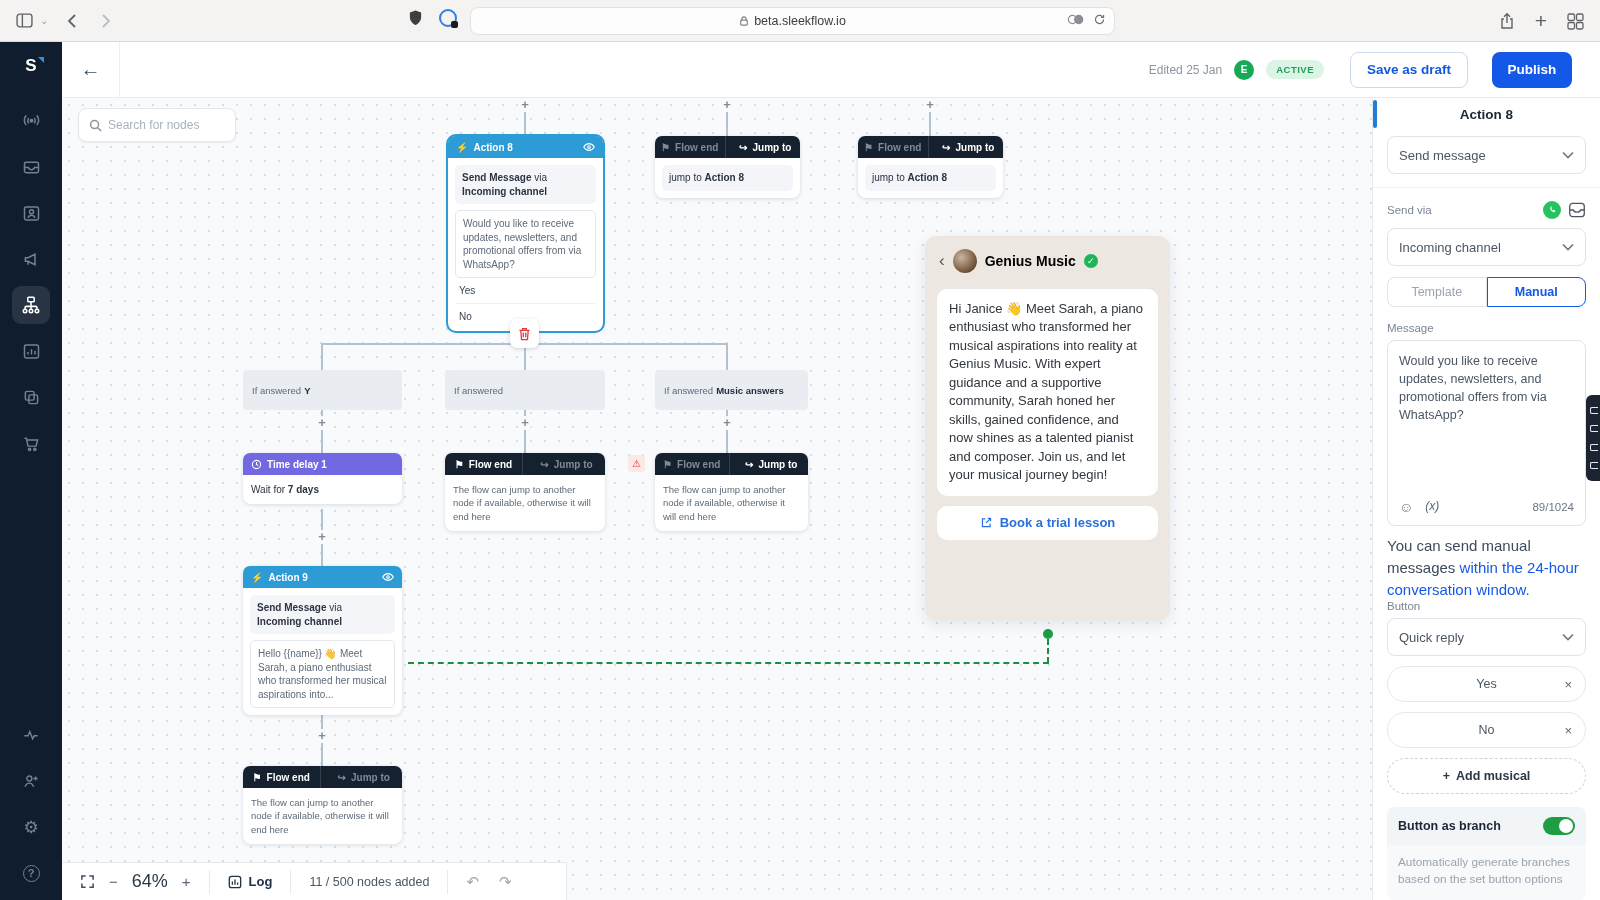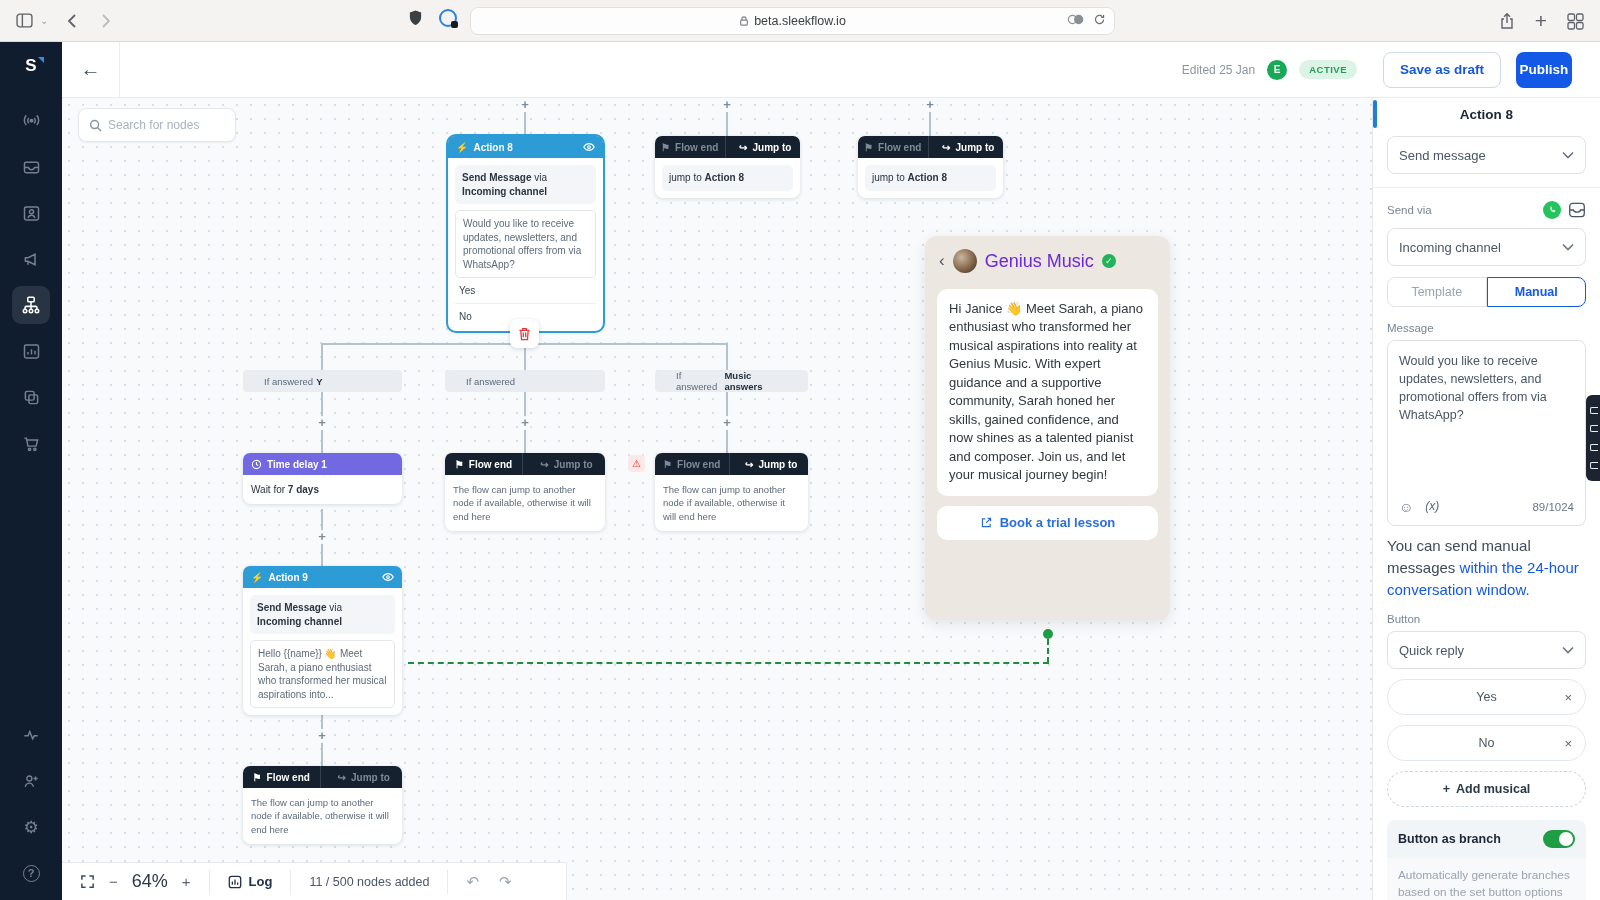--- a/index.html
+++ b/index.html
@@ -39,21 +39,21 @@
   .back-arrow { font-size:20px; color:#3c4f66; }
   .hdr-titles { padding-left:24px; }
   .eyebrow { font-size:10px; letter-spacing:1.2px; color:#6b7a8c; font-weight:600; margin-bottom:3px; }
   .title { font-size:17px; font-weight:bold; color:#17202b; }
   .hdr-right { margin-left:auto; display:flex; align-items:center; gap:12px; padding-right:28px; }
   .edited { font-size:12px; color:#8b96a3; }
   .avatar { width:20px; height:20px; border-radius:50%; background:#18a957; color:#fff; font-size:10px; font-weight:bold; display:flex; align-items:center; justify-content:center; }
   .badge { background:#dcf4e5; color:#1f9d55; font-size:9.5px; font-weight:bold; letter-spacing:.5px; padding:4px 10px; border-radius:10px; }
   .btn { height:36px; border-radius:8px; font-size:13.5px; font-weight:bold; display:flex; align-items:center; justify-content:center; cursor:pointer; }
   .btn-outline { width:118px; background:#fff; border:1px solid #ccd8f0; color:#1458e0; margin-left:14px; }
-  .btn-primary { width:56px; background:#1458e8; color:#fff; border:none; margin-left:3px; }
+  .btn-primary { width:80px; background:#1458e8; color:#fff; border:none; margin-left:12px; }
 
   .content { flex:1; display:flex; min-height:0; }
 
   
   .canvas { position:relative; flex:1; background:#f8fafc; background-image:radial-gradient(#d7dfe7 1px, transparent 1.1px); background-size:14px 14px; overflow:hidden; }
   .search-box { position:absolute; left:16px; top:10px; width:158px; height:34px; background:#fff; border:1px solid #e4e8ed; border-radius:8px; display:flex; align-items:center; gap:6px; padding:0 10px; box-shadow:0 1px 2px rgba(20,40,60,.06); }
   .search-box input { border:none; outline:none; font-size:12px; color:#333; width:110px; background:transparent; font-family:"Liberation Sans",sans-serif; }
   .search-box input::placeholder { color:#a9b3bd; }
 
   .vline { position:absolute; width:2px; background:#b3c2d1; }
@@ -70,34 +70,34 @@
   .eye { margin-left:auto; display:flex; }
   .nbody { padding:7px; }
   .chip { background:#f3f5f8; border-radius:5px; padding:6px 7px; color:#2b3440; line-height:1.35; }
   .msgbox { background:#fff; border:1px solid #e4e8ed; border-radius:5px; padding:6px 7px; margin-top:6px; color:#5d6b7a; line-height:1.35; }
   .opt { padding:7px 4px 2px; color:#3a4654; }
   .opt + .opt { border-top:1px solid #eef1f4; margin-top:5px; }
   .half { flex:1; height:100%; display:flex; align-items:center; justify-content:center; gap:5px; color:#7f8a98; font-weight:bold; }
   .half.on { color:#fff; }
   .half:first-child { border-right:1px solid rgba(255,255,255,.14); }
   .fe-body { padding:8px; color:#5d6b7a; line-height:1.4; font-size:9.5px; }
-  .cond { position:absolute; height:22px; background:#e9edf2; border-radius:4px; display:flex; align-items:center; padding:0 21px; font-size:9.5px; color:#5b6b7c; }
+  .cond { position:absolute; height:40px; background:#e9edf2; border-radius:4px; display:flex; align-items:center; padding:0 9px; font-size:9.5px; color:#5b6b7c; }
   .cond b { color:#1f2c3a; margin-left:3px; }
   .trash { position:absolute; width:29px; height:29px; background:#fff; border-radius:7px; box-shadow:0 1px 4px rgba(20,40,60,.18); display:flex; align-items:center; justify-content:center; }
   .warn { position:absolute; width:17px; height:17px; background:#fde8e8; border-radius:4px; color:#e04444; font-size:10px; display:flex; align-items:center; justify-content:center; }
   .gdash-h { position:absolute; border-top:2px dashed #1e8e3e; }
   .gdash-v { position:absolute; border-left:2px dashed #1e8e3e; }
   .gdot { position:absolute; width:10px; height:10px; background:#1f9d44; border-radius:50%; }
 
   
   .preview { position:absolute; left:863px; top:138px; width:245px; height:384px; background:#ece7e0; border-radius:12px; box-shadow:0 4px 14px rgba(30,40,50,.10); }
   .pv-head { display:flex; align-items:center; gap:8px; padding:13px 14px 0; }
   .pv-back { font-size:17px; color:#4b5563; }
   .pv-avatar { width:24px; height:24px; border-radius:50%; background:radial-gradient(circle at 35% 35%, #c9b6a0, #7c5f44 60%, #2e241a); }
-  .pv-name { font-size:18px; font-weight:normal; color:#6d28d9; }
+  .pv-name { font-size:14px; font-weight:bold; color:#000000; }
   .pv-check { width:14px; height:14px; border-radius:50%; background:#21b358; color:#fff; font-size:9px; display:flex; align-items:center; justify-content:center; }
   .pv-bubble { margin:16px 12px 0; background:#fff; border-radius:10px; padding:11px 12px; font-size:13px; color:#30373e; line-height:1.42; }
   .pv-cta { margin:10px 12px 0; background:#fff; border-radius:10px; height:34px; display:flex; align-items:center; justify-content:center; gap:7px; color:#2a6fdb; font-size:13px; font-weight:600; }
 
   
   .foot { position:absolute; left:0; bottom:0; width:505px; height:38px; background:#fff; border-top:1px solid #e6e9ed; border-right:1px solid #e6e9ed; display:flex; align-items:center; color:#3e4b5c; }
   .f-group { display:flex; align-items:center; gap:14px; padding:0 18px; height:22px; }
   .f-div { width:1px; height:24px; background:#e6e9ed; }
   .f-zoom { font-size:18px; color:#2b3847; }
   .f-sign { font-size:15px; color:#5a6675; }
@@ -571,21 +571,21 @@
               <span style="font-size:14px;">☺</span>
               <span style="font-style:italic;">(x)</span>
               <span class="ta-count">89/1024</span>
             </div>
           </div>
 
           <div class="note">
             <span>You can send manual messages </span><a href="#">within the 24-hour conversation window.</a>
           </div>
 
-          <div class="p-label" style="margin-top:13px;">Button</div>
+          <div class="p-label" style="">Button</div>
 
           <div class="select" style="margin-top:6px;">
             <span>Quick reply</span>
             <svg width="12" height="8" viewBox="0 0 12 8" fill="none" stroke="#6b7684" stroke-width="1.6">
                 <path d="M1 1.5l5 5 5-5"></path>
               </svg>
           </div>
 
           <div class="pill">
             <span>Yes</span>

